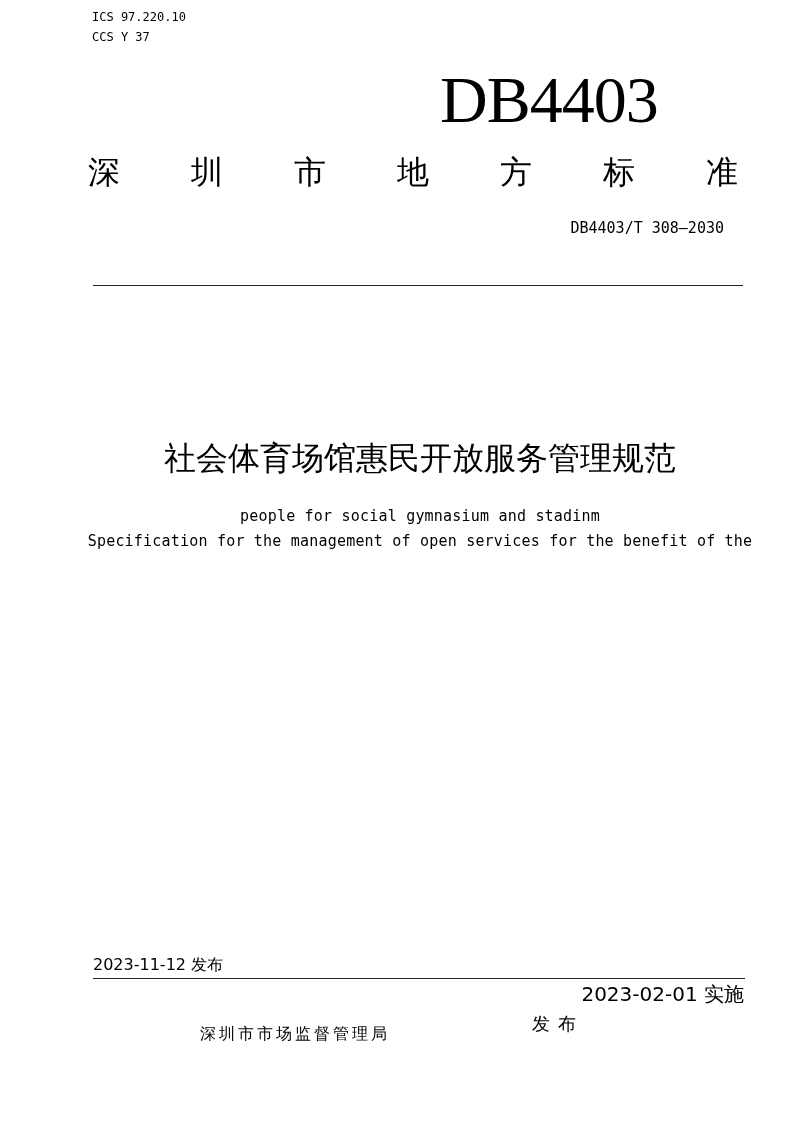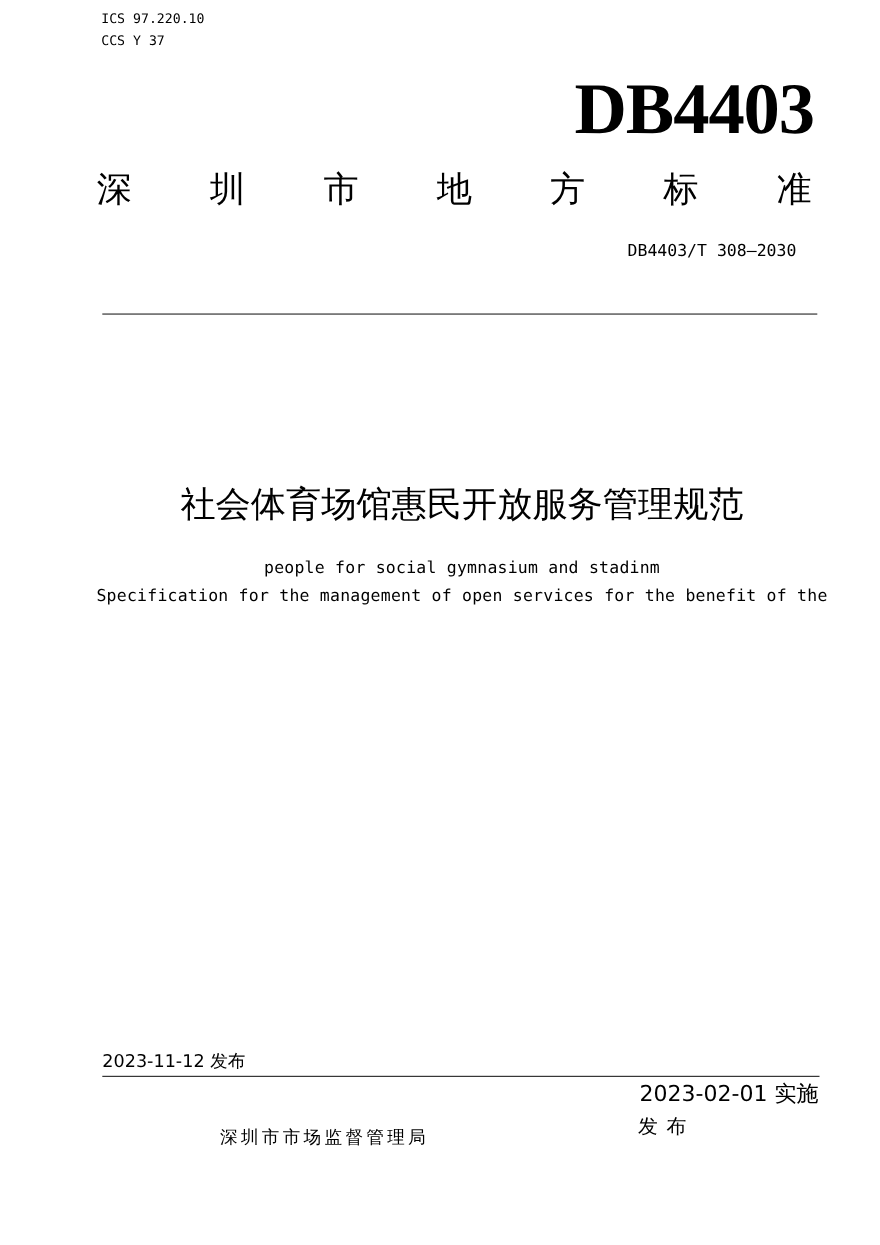--- a/index.html
+++ b/index.html
@@ -1,31 +1,31 @@
 <!DOCTYPE html>
 <html><head>
 <meta charset="utf-8">
 <style>
   html, body { margin: 0; padding: 0; background: #ffffff; }
   body { width: 800px; height: 1132px; position: relative; overflow: hidden; color: #000; font-family: "DejaVu Sans", sans-serif; }
-  .abs { position: absolute; text-align: right; }
+  .abs { position: absolute; }
   .ics, .ccs { left: 92px; font-family: "DejaVu Sans Mono", "Liberation Mono", monospace; font-size: 12px; letter-spacing: 0px; }
   .ics { top: 10px; }
   .ccs { top: 30px; }
-  .db-big { left: 440px; top: 60px; width: 300px; font-family: "Liberation Serif", "DejaVu Serif", serif; font-weight: bold; font-size: 66px; line-height: 80px; letter-spacing: -1px; }
+  .db-big { left: 440px; top: 60px; width: 300px; font-family: "Liberation Serif", "DejaVu Serif", serif; font-weight: normal; font-size: 66px; line-height: 80px; letter-spacing: -1px; }
   .local-std { left: 88px; top: 150px; width: 650px; display: flex; justify-content: space-between; font-size: 32px; line-height: 44px; }
   .std-no { right: 76px; top: 219px; font-family: "DejaVu Sans Mono", "Liberation Mono", monospace; font-size: 15px; }
   .rule-top { left: 93px; top: 285px; width: 650px; height: 0; border-top: 1.5px solid #222; }
   .title-cn { left: 0; top: 436px; width: 840px; text-align: center; font-size: 32px; line-height: 44px; }
   .title-en { left: 80px; top: 504px; width: 680px; text-align: center; font-family: "DejaVu Sans Mono", "Liberation Mono", monospace; font-size: 15px; line-height: 25px; letter-spacing: 0.2px; }
   .pub-date { left: 93px; top: 955px; font-size: 16px; }
   .impl-date { right: 56px; top: 981px; font-size: 20px; }
   .rule-bottom { left: 93px; top: 978px; width: 652px; height: 0; border-top: 1.5px solid #222; }
   .issuer { left: 200px; top: 1024px; font-size: 16px; letter-spacing: 3px; }
-  .issue { left: 580px; top: 1012px; font-size: 18px; letter-spacing: 8px; }
+  .issue { left: 532px; top: 1012px; font-size: 18px; letter-spacing: 8px; }
 </style>
 </head>
 <body>
 
 <div class="abs ics">ICS  97.220.10</div>
 <div class="abs ccs">CCS  Y 37</div>
 
 <div class="abs db-big">DB4403</div>
 
 <div class="abs local-std">

